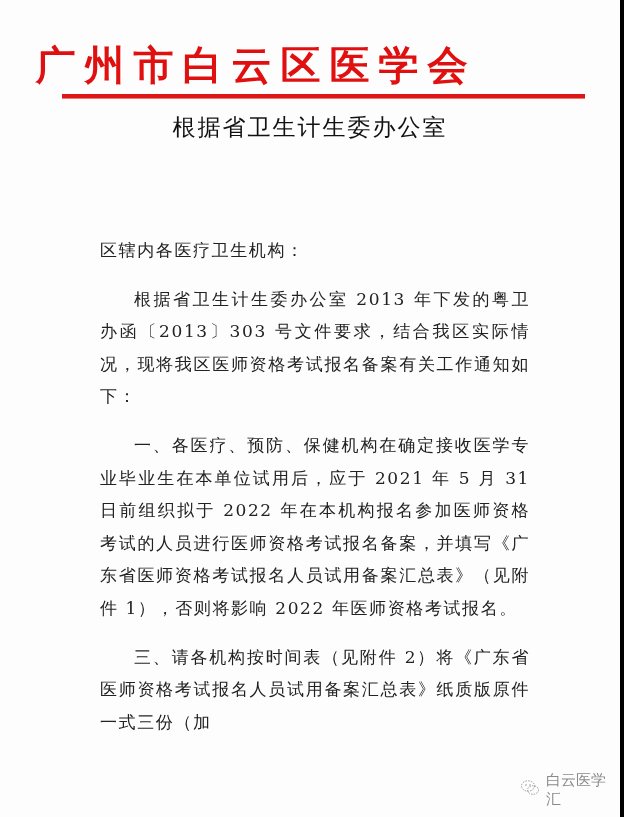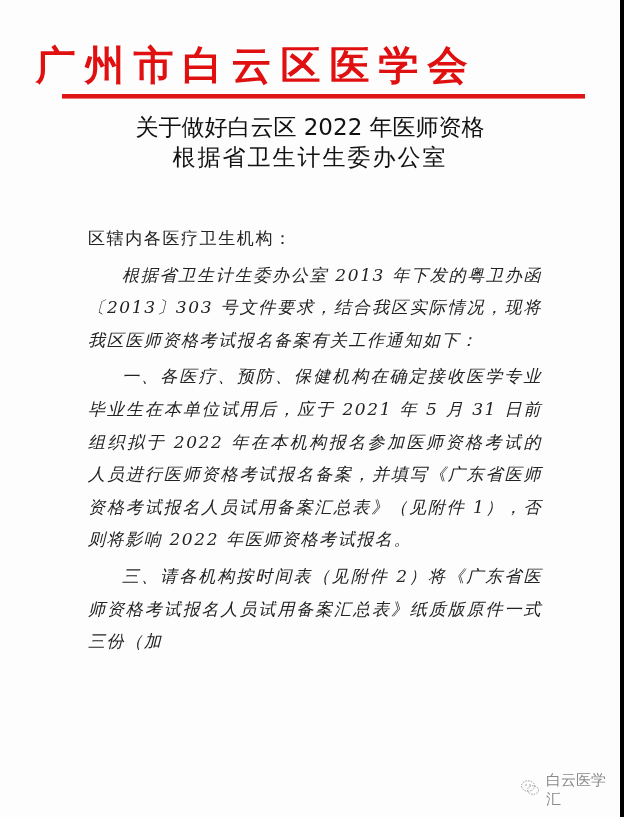--- a/index.html
+++ b/index.html
@@ -70,25 +70,24 @@
       left: 84px;
       top: 218px;
       width: 462px;
       font-size: 17px;
       line-height: 32.6px;
       letter-spacing: 1.6px;
       color: #222222;
       text-align: justify;
     }
     .body-text p {
-      margin: 4px;
+      margin: 16px;
     }
     .body-text p.indent {
       text-indent: 34px;
-      font-style: italic;
     }
     .watermark {
       position: absolute;
       left: 500px;
       top: 778px;
       height: 24px;
       display: flex;
       align-items: center;
       gap: 6px;
       font-family: "DejaVu Sans", "Liberation Sans", sans-serif;
@@ -104,21 +103,20 @@
 </head>
 <body>
 
 <div class="page">
 
   <div class="org-title">广州市白云区医学会</div>
 
   <div class="red-rule"></div>
 
   <div class="doc-title">
-    <div>关于做好白云区 2022 年医师资格</div>
     <div class="line2">根据省卫生计生委办公室</div>
   </div>
 
   <div class="body-text">
     <p>区辖内各医疗卫生机构：</p>
     <p class="indent">根据省卫生计生委办公室 2013 年下发的粤卫办函〔2013〕303 号文件要求，结合我区实际情况，现将我区医师资格考试报名备案有关工作通知如下：</p>
     <p class="indent">一、各医疗、预防、保健机构在确定接收医学专业毕业生在本单位试用后，应于 2021 年 5 月 31 日前组织拟于 2022 年在本机构报名参加医师资格考试的人员进行医师资格考试报名备案，并填写《广东省医师资格考试报名人员试用备案汇总表》（见附件 1），否则将影响 2022 年医师资格考试报名。</p>
     <p class="indent">三、请各机构按时间表（见附件 2）将《广东省医师资格考试报名人员试用备案汇总表》纸质版原件一式三份（加</p>
   </div>
 

